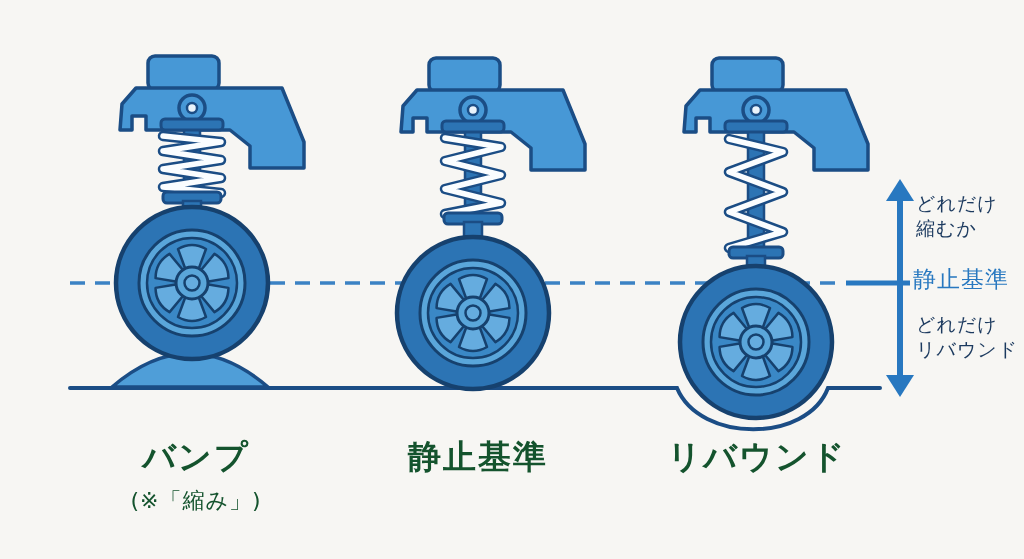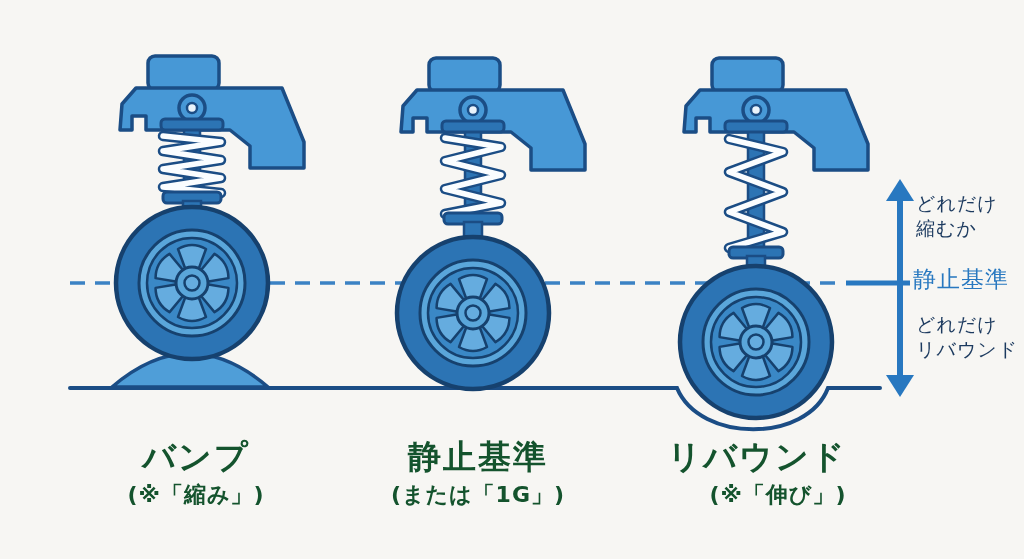--- a/index.html
+++ b/index.html
@@ -9,21 +9,21 @@
     font-family:"DejaVu Sans","Liberation Sans",sans-serif;
   }
   .stage svg { position:absolute; left:0; top:0; }
   .coil-dark { fill:none; stroke:#1b4d85; stroke-width:10.5; stroke-linecap:round; stroke-linejoin:round; }
   .coil-light { fill:none; stroke:#fafdff; stroke-width:5.5; stroke-linecap:round; stroke-linejoin:round; }
   .fig-label {
     position:absolute; transform:translateX(-50%);
     text-align:center; color:#14532d; white-space:nowrap;
   }
   .fig-title { font-size:33px; font-weight:800; letter-spacing:2px; }
-  .fig-sub { font-size:22px; font-weight:700; letter-spacing:1px; }
+  .fig-sub { font-size:22px; font-weight:400; margin-top:6px; letter-spacing:1px; }
   .side-label {
     position:absolute; color:#1c3a5f; font-size:19px; font-weight:400;
     line-height:25px; white-space:nowrap; letter-spacing:1px;
   }
   .side-label.accent { color:#2878c0; font-size:23px; line-height:27px; }
 </style>
 </head>
 <body>
 
 <div class="stage">
@@ -122,21 +122,19 @@
     <div>リバウンド</div>
   </div>
 
   <div class="fig-label" style="left:196px; top:435px;">
     <div class="fig-title">バンプ</div>
     <div class="fig-sub">(※「縮み」)</div>
   </div>
 
   <div class="fig-label" style="left:478px; top:435px;">
     <div class="fig-title">静止基準</div>
-    <div class="fig-sub">(または「1G」)</div>
   </div>
 
   <div class="fig-label" style="left:757px; top:435px;text-align:right;">
     <div class="fig-title">リバウンド</div>
-    <div class="fig-sub">(※「伸び」)</div>
   </div>
 
 </div>
 
 </body></html>

